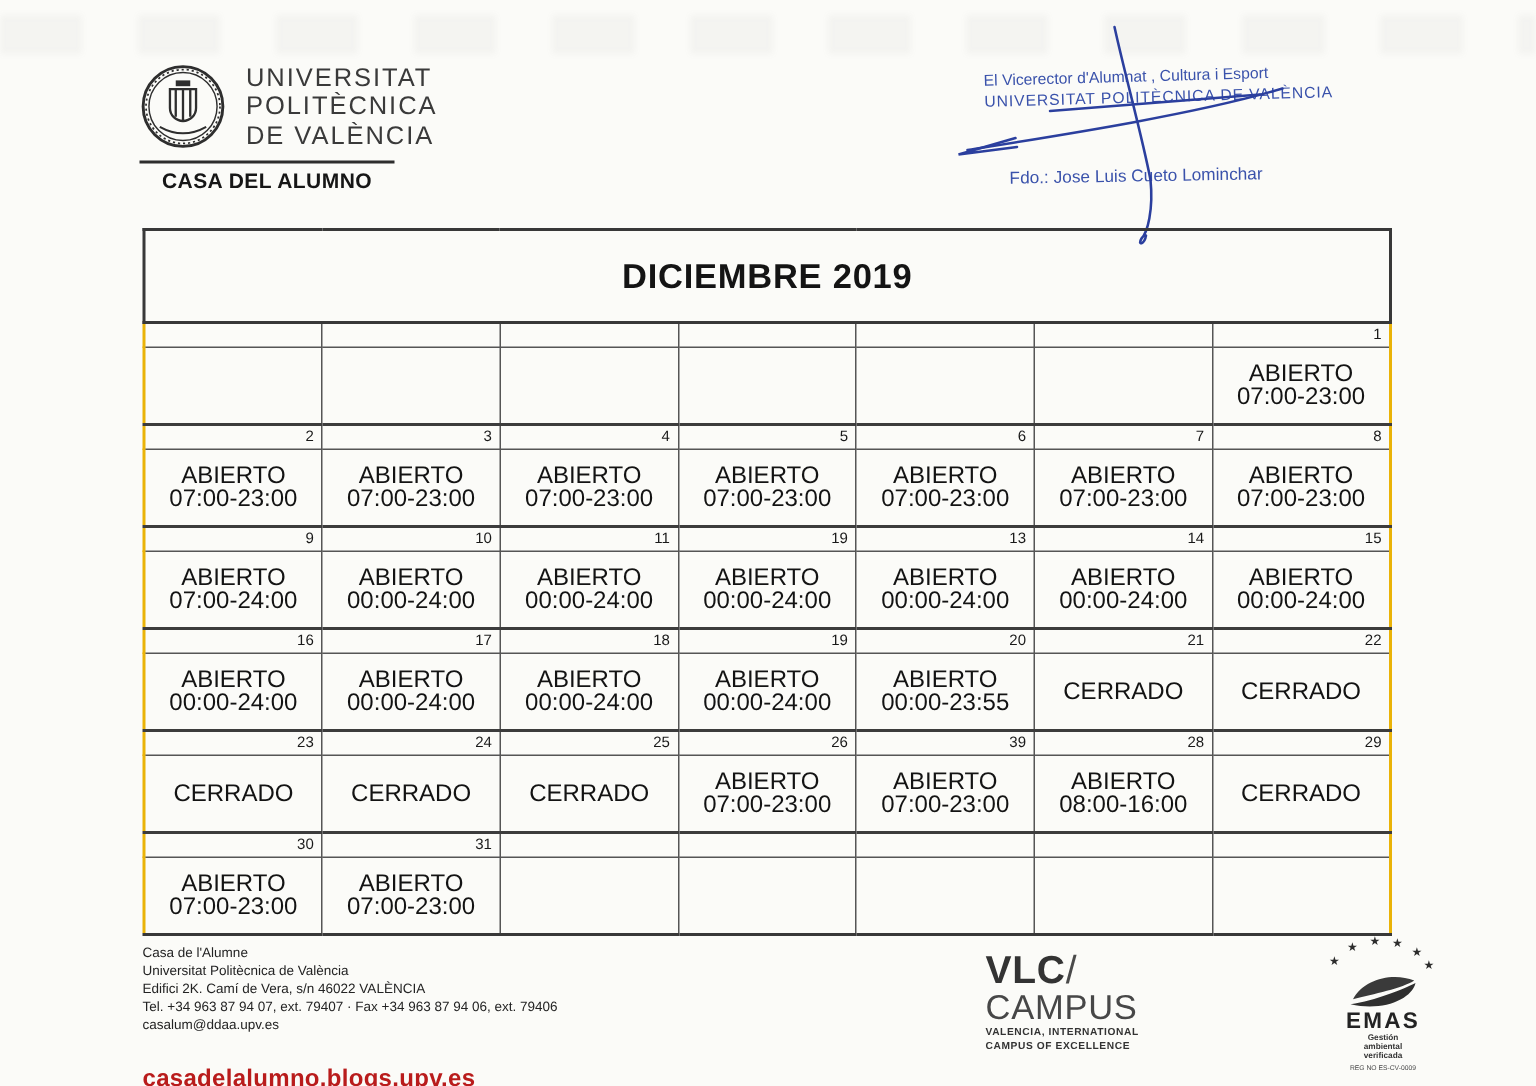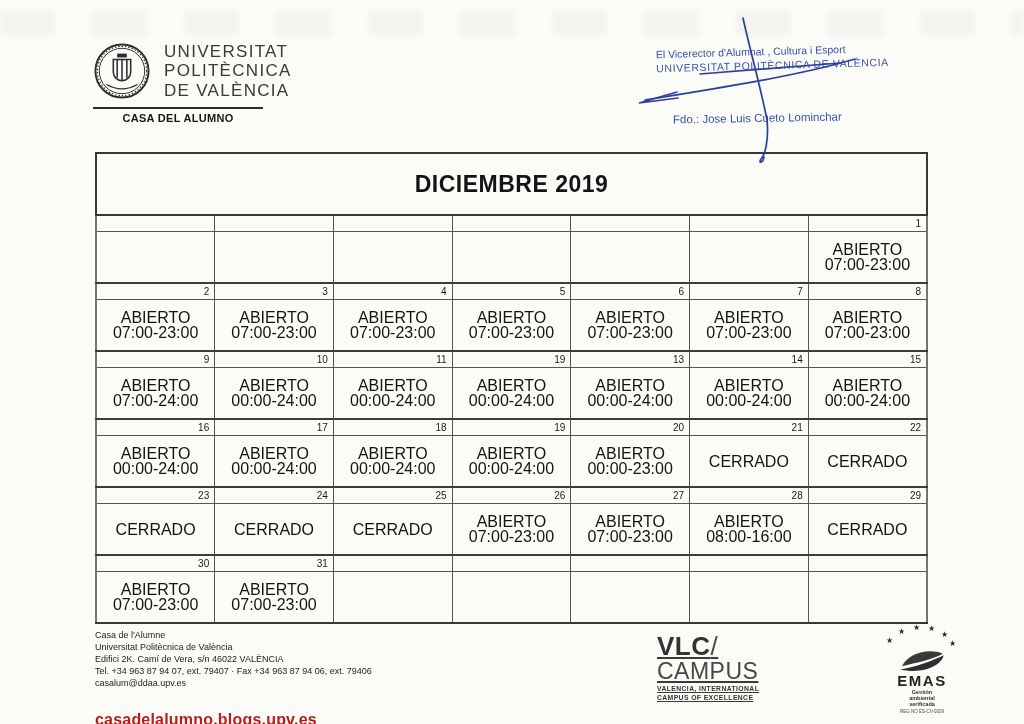--- a/index.html
+++ b/index.html
@@ -9,49 +9,49 @@
   .scan-band{position:absolute;top:10px;left:0;width:100%;height:26px;opacity:.5;
     background:repeating-linear-gradient(90deg, rgba(130,130,128,.12) 0 55px, rgba(0,0,0,0) 55px 92px);
     filter:blur(2px);}
 
   
   .upv-block{position:absolute;left:93px;top:42px;display:flex;gap:13px;align-items:center;}
   .seal{width:58px;height:58px;flex:0 0 auto;}
   .wordmark{font-size:17px;letter-spacing:1.3px;color:#3a3a3a;line-height:1.13;}
   .hdr-divider{position:absolute;left:93px;top:107px;width:170px;height:2px;background:#2d2d2d;}
   .dept{position:absolute;left:93px;top:112px;width:170px;text-align:center;font-weight:bold;
-        font-size:11px;letter-spacing:.3px;color:#161616;}
+        font-size:14px;letter-spacing:.3px;color:#161616;}
 
   
   .stamp{position:absolute;left:656px;top:45px;color:#3a52ab;transform:rotate(-1.6deg);
          font-size:10.5px;line-height:1.3;white-space:nowrap;}
   .stamp-l2{letter-spacing:.6px;}
   .stamp-fdo{position:absolute;left:673px;top:112px;color:#3a52ab;font-size:11.5px;
              transform:rotate(-1deg);white-space:nowrap;}
   .signature{position:absolute;left:598px;top:8px;width:300px;height:160px;pointer-events:none;}
   .signature path{stroke:#2b3f9e;stroke-width:1.7;fill:none;stroke-linecap:round;}
 
   
   .cal{position:absolute;left:95px;top:152px;width:833px;border-collapse:collapse;
        table-layout:fixed;}
   .cal td{border:1px solid #555;padding:0;}
   .title-row td{height:60px;text-align:center;font-size:23px;font-weight:bold;letter-spacing:.5px;
        border:2px solid #383838;color:#141414;}
   .num-row td{height:15px;font-size:10px;text-align:right;padding-right:5px;line-height:14px;
        color:#191919;border-top:2px solid #3c3c3c;}
   .content-row td{height:50px;text-align:center;vertical-align:middle;font-size:16px;color:#131313;}
-  .cal{border:2px solid #737373;}
+  .cal{border:2px solid #eab308;}
   .cal tr:last-child td{border-bottom:2px solid #383838;}
   .status,.hours{line-height:15px;}
 
   
   .addr{position:absolute;left:95px;top:630px;font-size:9px;line-height:1.32;color:#232323;}
   .website{font-size:16px;font-weight:bold;margin-top:20px;letter-spacing:.2px;color:#b91c1c;}
 
-  .vlc{position:absolute;left:657px;top:634px;color:#3a3a3a;text-decoration:underline;}
+  .vlc{position:absolute;left:657px;top:634px;color:#3a3a3a;}
   .vlc-top{font-size:26px;font-weight:bold;line-height:24px;letter-spacing:.5px;color:#333;}
   .vlc-slash{font-weight:normal;color:#4a4a4a;}
   .vlc-campus{font-size:23px;line-height:27px;letter-spacing:.5px;color:#474747;}
   .vlc-tag{font-size:6.8px;font-weight:bold;letter-spacing:.4px;line-height:8.5px;color:#333;}
 
   .emas{position:absolute;left:882px;top:623px;width:80px;text-align:center;color:#2f2f2f;}
   .emas-stars{position:relative;height:23px;}
   .emas-stars span{position:absolute;font-size:8px;color:#2c2c2c;line-height:8px;}
   .emas-leaf{width:50px;height:27px;margin:0 auto;display:block;}
   .emas-name{font-size:15px;font-weight:bold;letter-spacing:1.5px;line-height:16px;color:#232323;}
@@ -224,35 +224,35 @@
           <td>
             <div class="status">ABIERTO</div>
             <div class="hours">00:00-24:00</div>
           </td>
           <td>
             <div class="status">ABIERTO</div>
             <div class="hours">00:00-24:00</div>
           </td>
           <td>
             <div class="status">ABIERTO</div>
-            <div class="hours">00:00-23:00</div>
+            <div class="hours">00:00-23:55</div>
           </td>
           <td>
             <div class="status">CERRADO</div>
           </td>
           <td>
             <div class="status">CERRADO</div>
           </td>
         </tr>
         <tr class="num-row">
           <td>23</td>
           <td>24</td>
           <td>25</td>
           <td>26</td>
-          <td>27</td>
+          <td>39</td>
           <td>28</td>
           <td>29</td>
         </tr>
         <tr class="content-row">
           <td>
             <div class="status">CERRADO</div>
           </td>
           <td>
             <div class="status">CERRADO</div>
           </td>

